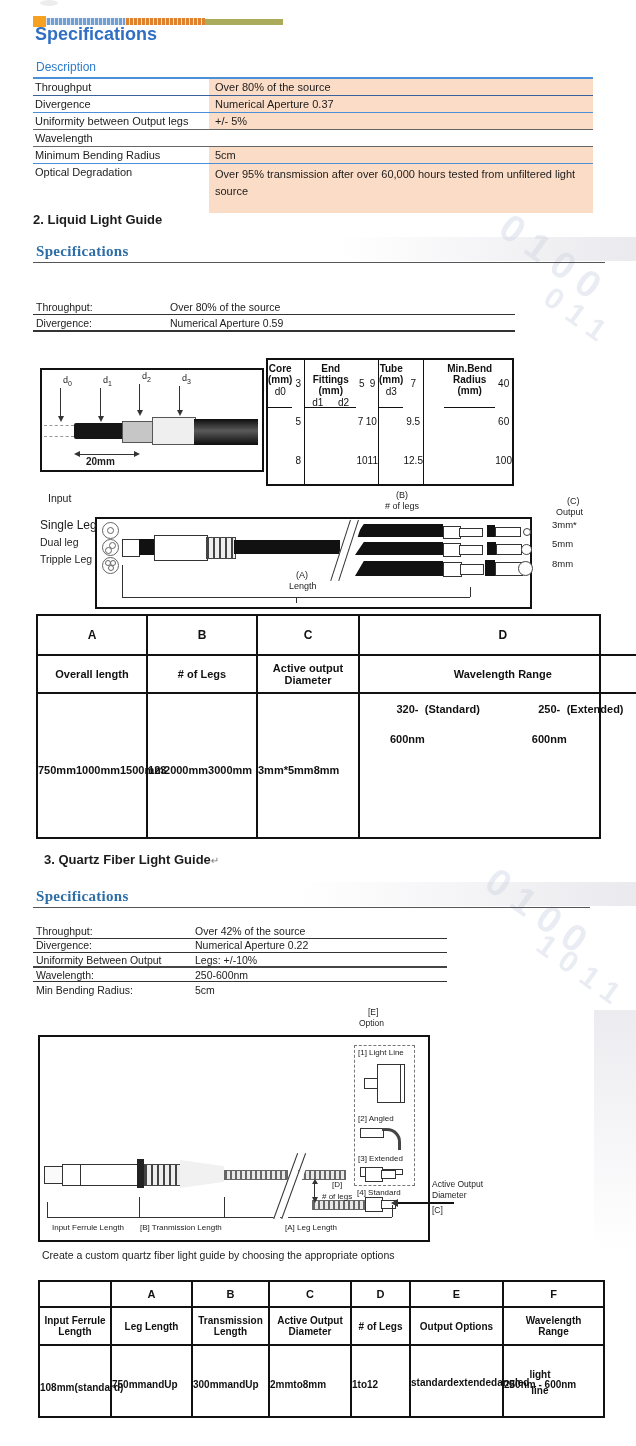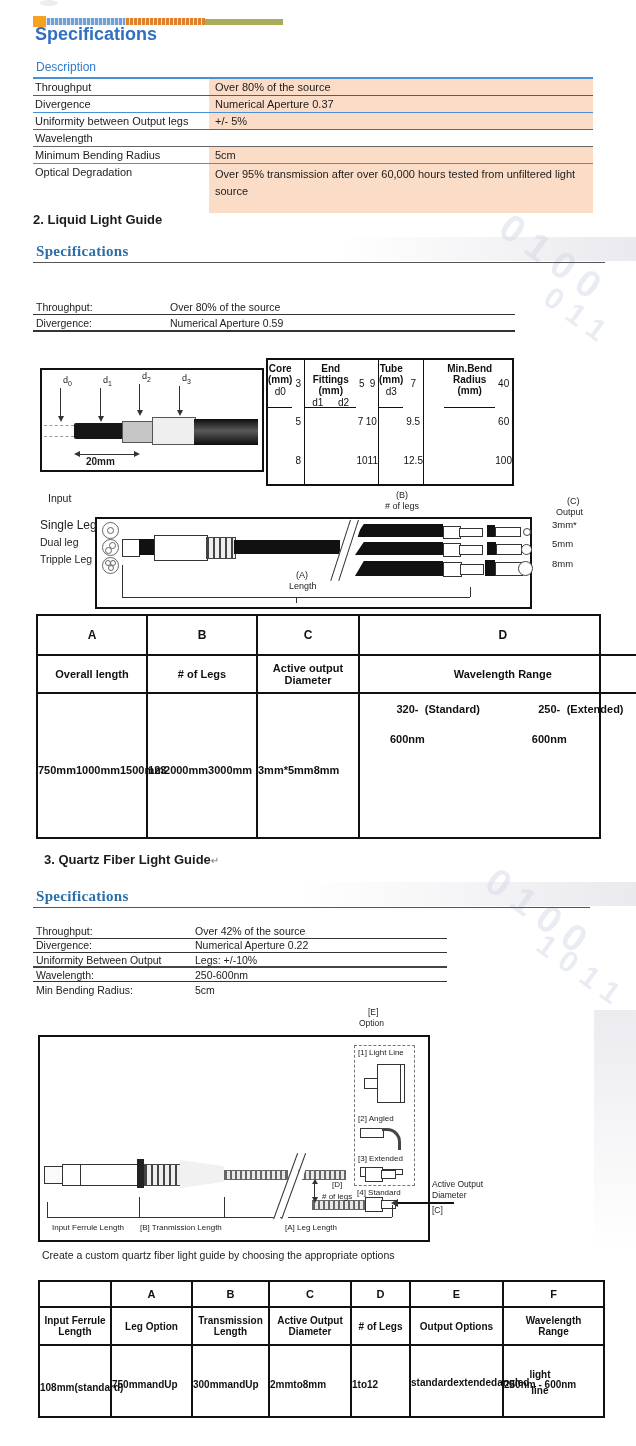--- a/index.html
+++ b/index.html
@@ -393,21 +393,21 @@
     <div class="cell"></div>
     <div class="cell" style="font-weight:bold;font-size:11px;">A</div>
     <div class="cell" style="font-weight:bold;font-size:11px;">B</div>
     <div class="cell" style="font-weight:bold;font-size:11px;">C</div>
     <div class="cell" style="font-weight:bold;font-size:11px;">D</div>
     <div class="cell" style="font-weight:bold;font-size:11px;">E</div>
     <div class="cell last-col" style="font-weight:bold;font-size:11px;">F</div>
 
     <div class="cell pre" style="font-weight:bold;">Input Ferrule
 Length</div>
-    <div class="cell" style="font-weight:bold;">Leg Option</div>
+    <div class="cell" style="font-weight:bold;">Leg Length</div>
     <div class="cell pre" style="font-weight:bold;">Transmission
 Length</div>
     <div class="cell pre" style="font-weight:bold;">Active Output
 Diameter</div>
     <div class="cell" style="font-weight:bold;"># of Legs</div>
     <div class="cell" style="font-weight:bold;">Output Options</div>
     <div class="cell last-col pre" style="font-weight:bold;">Wavelength
 Range</div>
 
     <div class="cell last-row stack" style="justify-content:flex-start;padding-top:12px;line-height:17px;font-weight:bold;">

